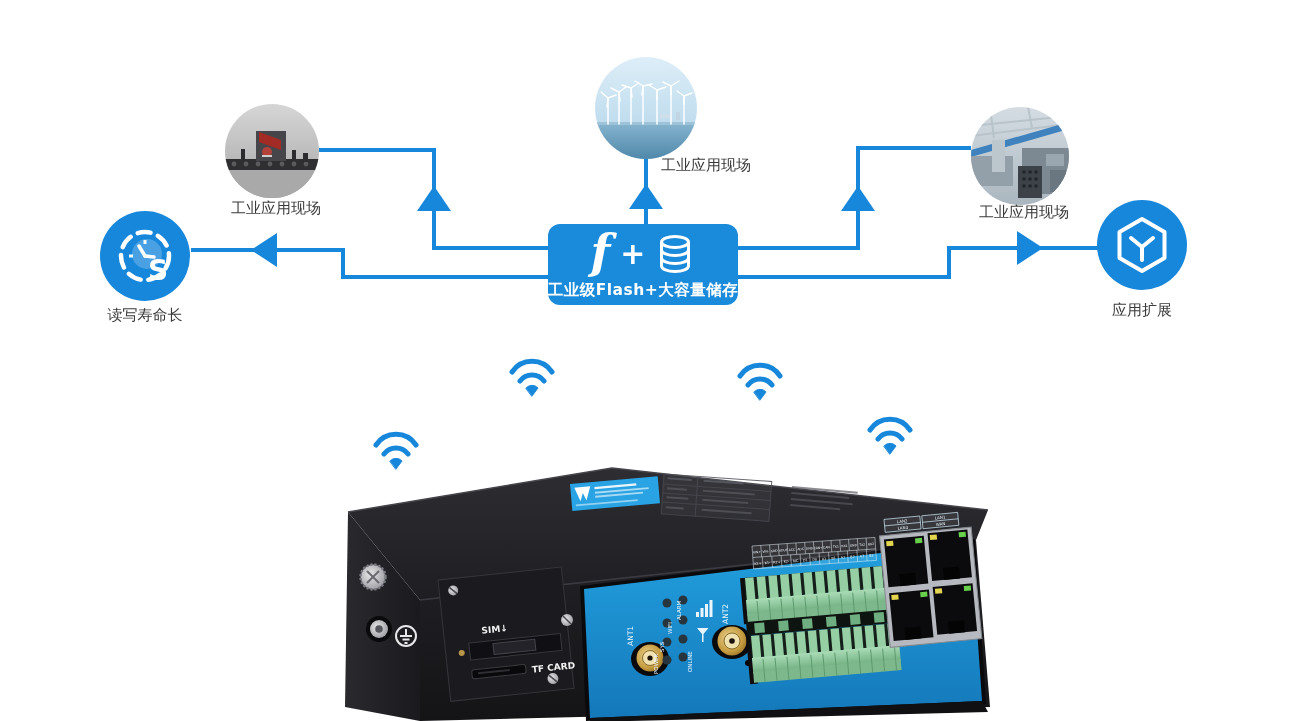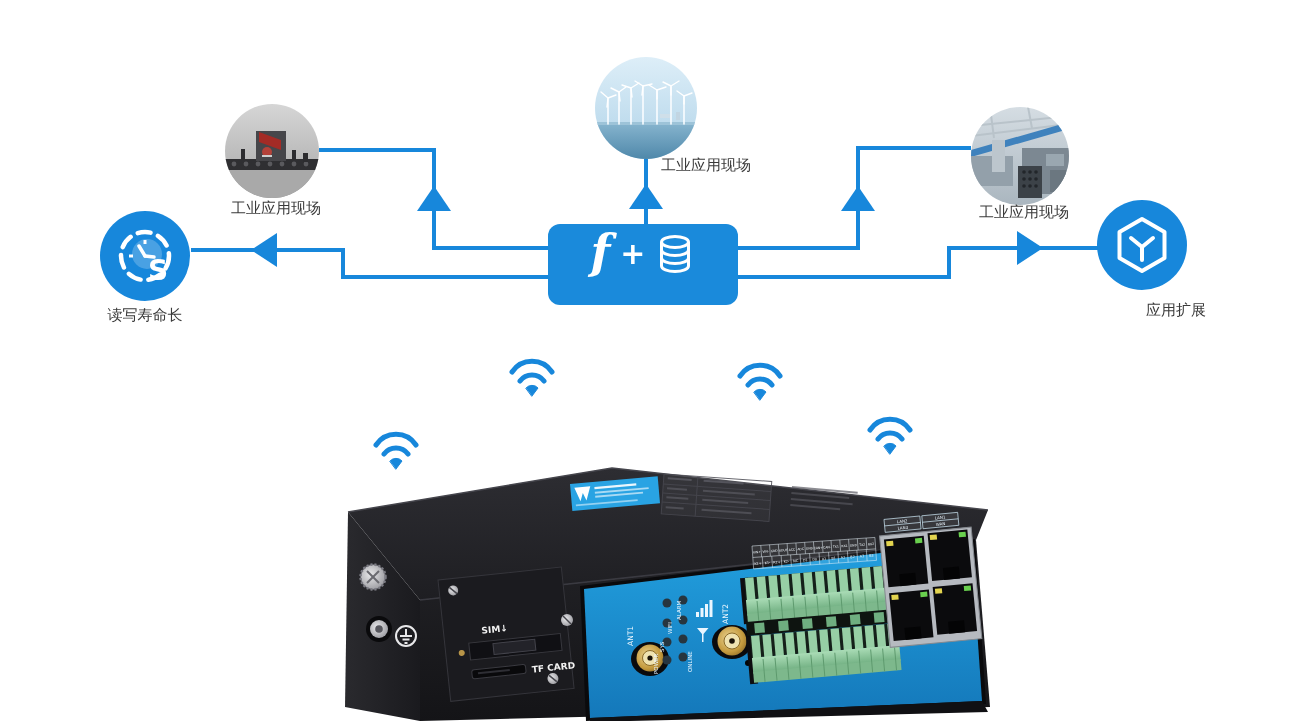--- a/index.html
+++ b/index.html
@@ -67,21 +67,21 @@
   <div class="node-label" style="left:145px;top:306px;transform:translateX(-50%);">读写寿命长</div>
 
   <div class="circle feature" style="left:1097px;top:200px;width:90px;height:90px;">
     <svg width="70" height="70" viewBox="-35 -35 70 70">
       <polygon points="0,-26 22.5,-13 22.5,13 0,26 -22.5,13 -22.5,-13" fill="none" stroke="#fff" stroke-width="4" stroke-linejoin="round"></polygon>
       <line x1="0" y1="2" x2="-11" y2="-7" stroke="#fff" stroke-width="4" stroke-linecap="round"></line>
       <line x1="0" y1="2" x2="11" y2="-7" stroke="#fff" stroke-width="4" stroke-linecap="round"></line>
       <line x1="0" y1="2" x2="0" y2="15" stroke="#fff" stroke-width="4" stroke-linecap="round"></line>
     </svg>
   </div>
-  <div class="node-label" style="left:1176px;top:301px;transform:translateX(-50%);">应用扩展</div>
+  <div class="node-label" style="left:1142px;top:301px;transform:translateX(-50%);">应用扩展</div>
 
   <div class="circle" style="left:225px;top:104px;width:94px;height:94px;">
     <svg width="94" height="94" viewBox="-47 -47 94 94">
       <defs>
           <linearGradient id="lg1" x1="0" y1="0" x2="0" y2="1">
         <stop offset="0" stop-color="#d6d6d6"></stop>
             <stop offset=".6" stop-color="#b9b9b9"></stop>
             <stop offset="1" stop-color="#8f8f8f"></stop>
       </linearGradient>
         </defs>
@@ -188,20 +188,21 @@
       <span class="plus">+</span>
       <svg width="40" height="42" viewBox="0 0 40 42">
         <g fill="none" stroke="#fff" stroke-width="3">
           <ellipse cx="20" cy="9" rx="13.5" ry="5.5"></ellipse>
           <path d="M6.5 9 V33 A13.5 5.5 0 0 0 33.5 33 V9"></path>
           <path d="M6.5 17 A13.5 5.5 0 0 0 33.5 17"></path>
           <path d="M6.5 25 A13.5 5.5 0 0 0 33.5 25"></path>
         </g>
       </svg>
     </div>
+    <div class="box-caption">工业级Flash+大容量储存</div>
   </div>
 
   <svg class="abs" style="left:340px;top:462px" width="652" height="259" viewBox="0 0 652 259">
     <defs>
       <linearGradient id="gTop" x1="0" y1="0" x2="0" y2="1">
         <stop offset="0" stop-color="#2d2d32"></stop>
           <stop offset="1" stop-color="#1e1e22"></stop>
       </linearGradient>
       <linearGradient id="gFront" x1="0" y1="0" x2="0" y2="1">
         <stop offset="0" stop-color="#232327"></stop>

